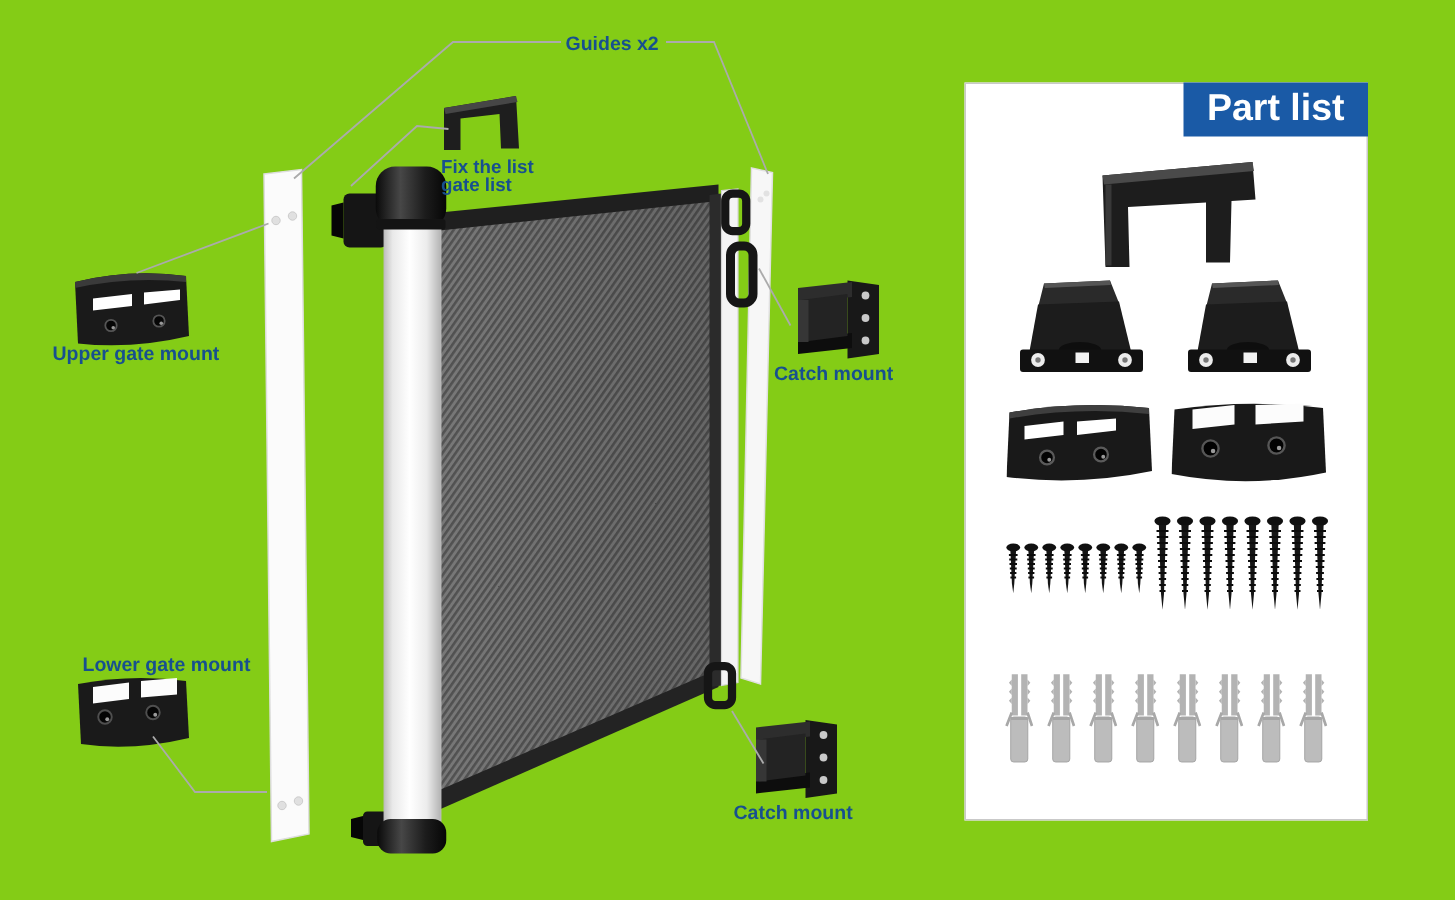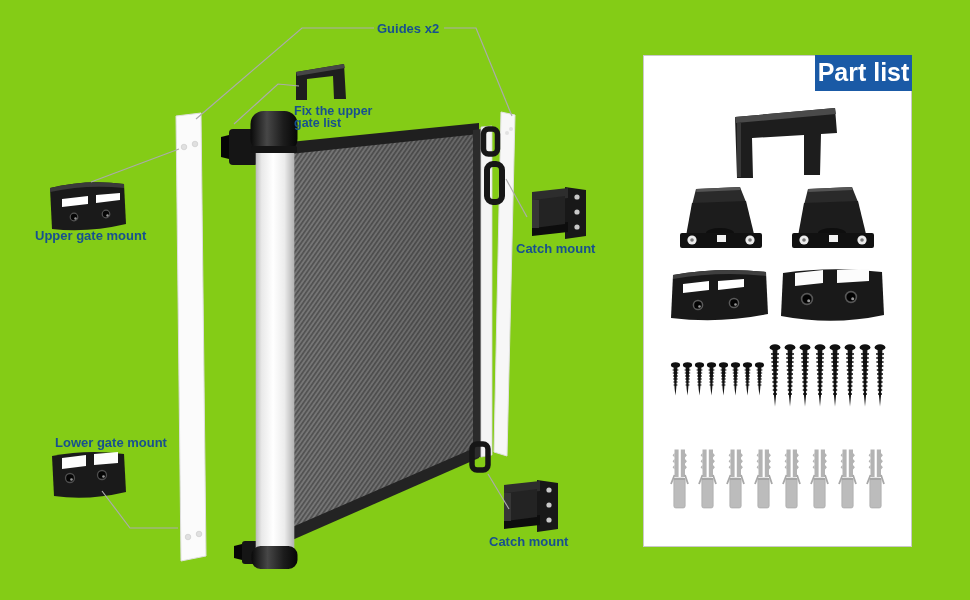--- a/index.html
+++ b/index.html
@@ -5,21 +5,21 @@
   html,body{margin:0;padding:0;background:#fff;}
   .stage{position:relative;width:970px;height:600px;background:#84cc16;overflow:hidden;
          font-family:"Liberation Sans",sans-serif;}
   .art{position:absolute;left:0;top:0;}
   .leader{stroke:var(--leader,#ABABAB);stroke-width:1.2;fill:none;}
   .lbl{position:absolute;font-weight:700;font-size:13px;color:var(--label-color,#17508F);
        white-space:nowrap;}
   .lbl-small{font-size:12.5px;line-height:11.5px;white-space:normal;}
   .panel{position:absolute;left:643px;top:55px;width:269px;height:492px;background:#fff;
          border:1px solid var(--panel-border,#C9C9C9);box-sizing:border-box;}
-  .panel-header{position:absolute;top:-1px;right:-1px;width:97px;height:36px;
+  .panel-header{position:absolute;top:-1px;right:-1px;width:123px;height:36px;
          background:var(--header-bg,#1A5AA6);color:var(--header-text,#fff);
          font-weight:700;font-size:25px;line-height:35px;text-align:center;}
   .picon{position:absolute;}
   .prow{position:absolute;display:flex;align-items:flex-start;}
   .row-short{left:26px;top:306px;gap:1px;}
   .row-long{left:124px;top:288px;gap:1px;}
   .row-anchor{left:26px;top:392px;gap:9px;}
 </style>
 </head>
 <body>
@@ -141,21 +141,21 @@
       <polyline class="leader" points="91,182 179,149"></polyline>
       <polyline class="leader" points="102,491 130,528 178,528"></polyline>
       <polyline class="leader" points="527,217 506,179"></polyline>
       <polyline class="leader" points="509,509 488,474"></polyline>
     </g>
   </svg>
 
   <div class="lbl" style="left:377px;top:21px;">Guides x2</div>
 
   <div class="lbl lbl-small" style="left:294px;top:106px;width:90px;">
-    <div>Fix the upper</div>
+    <div>Fix the list</div>
     <div>gate list</div>
   </div>
 
   <div class="lbl" style="left:35px;top:228px;text-align:right;">Upper gate mount</div>
 
   <div class="lbl" style="left:516px;top:241px;">Catch mount</div>
 
   <div class="lbl" style="left:35px;top:435px;margin-left:20px;">Lower gate mount</div>
 
   <div class="lbl" style="left:489px;top:534px;">Catch mount</div>

